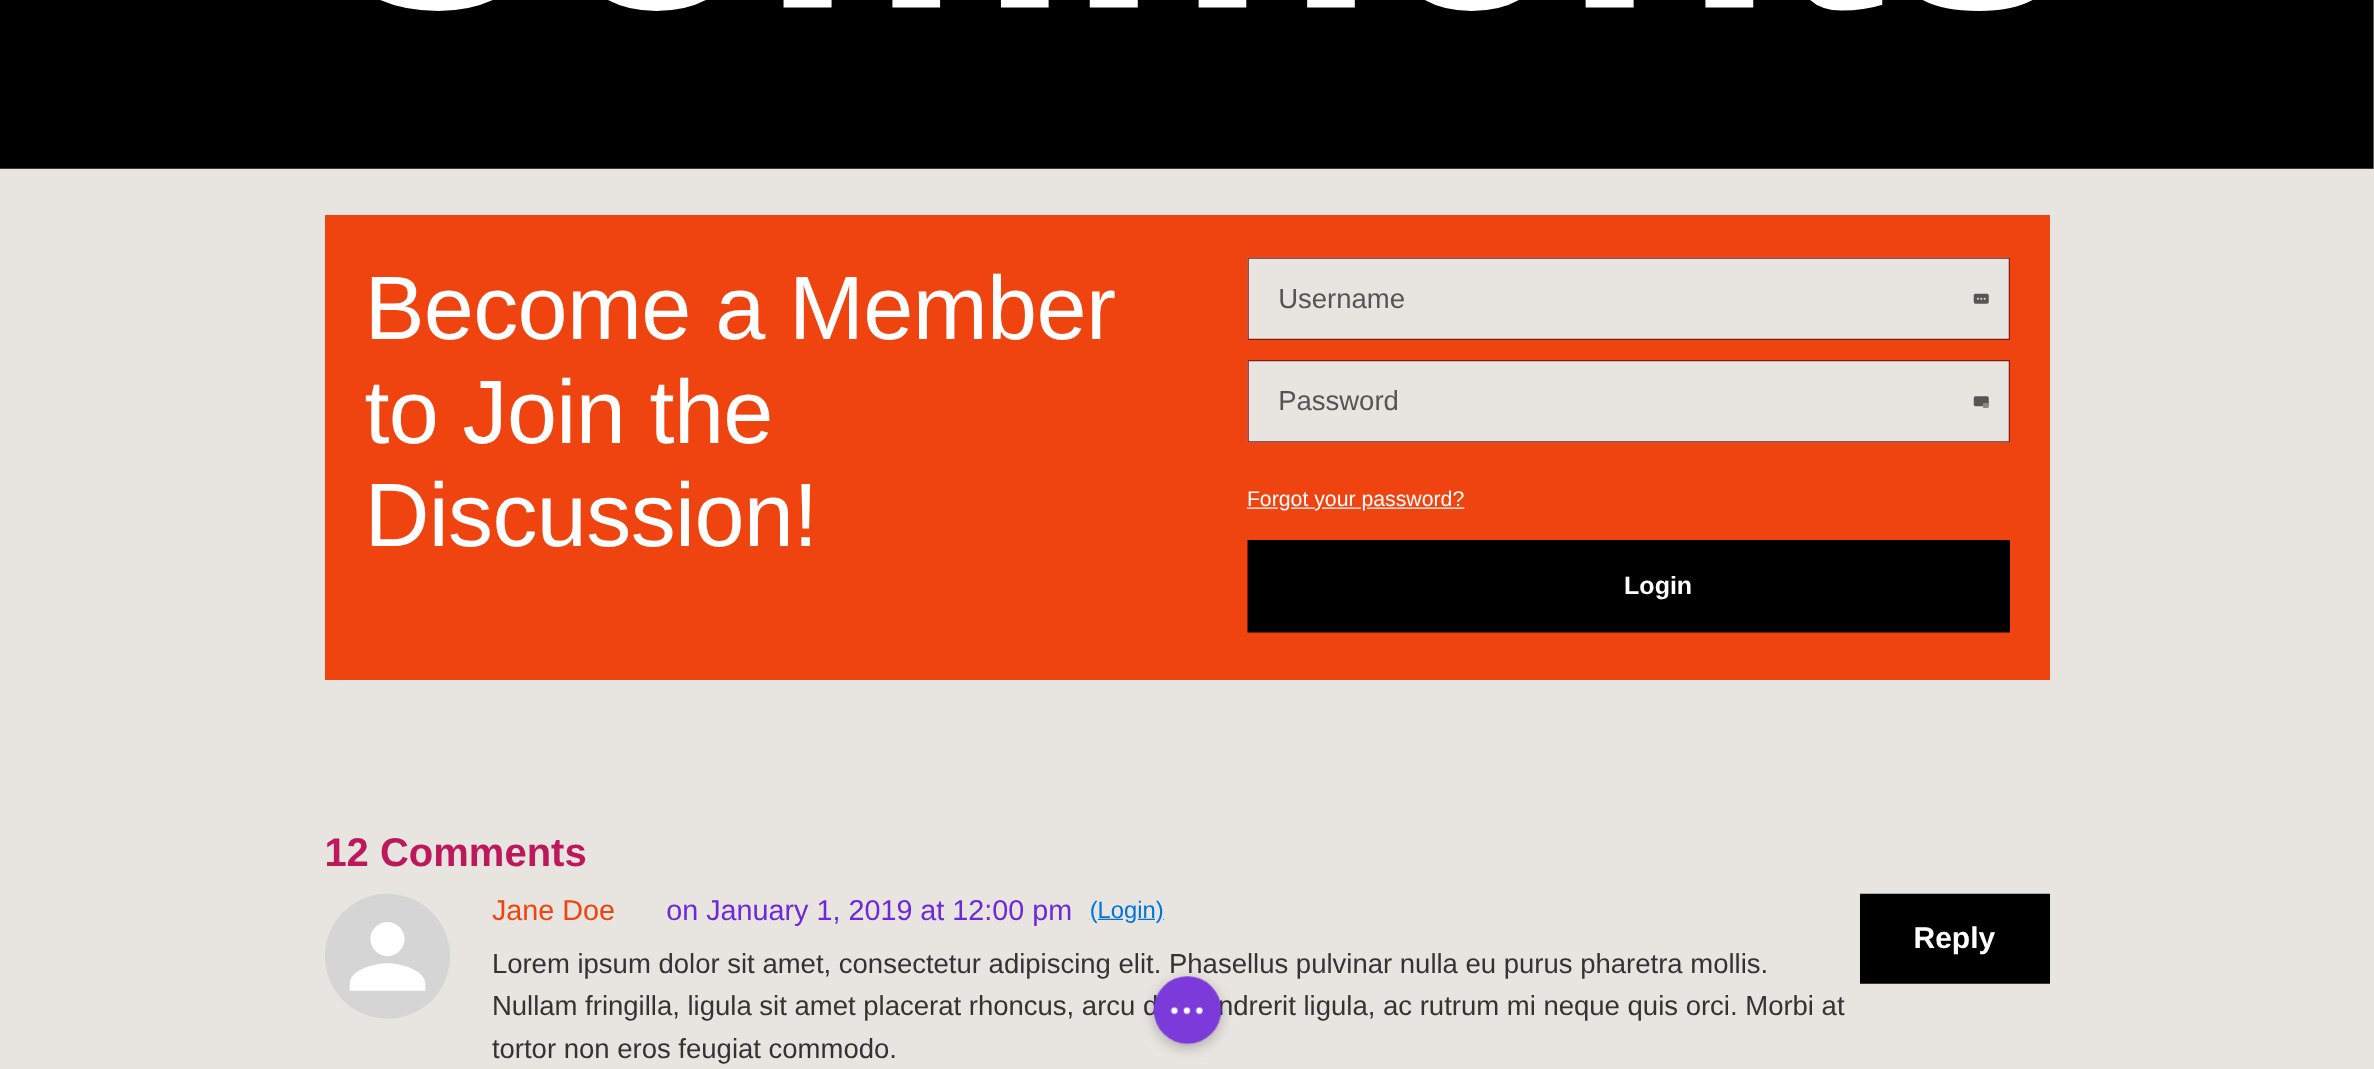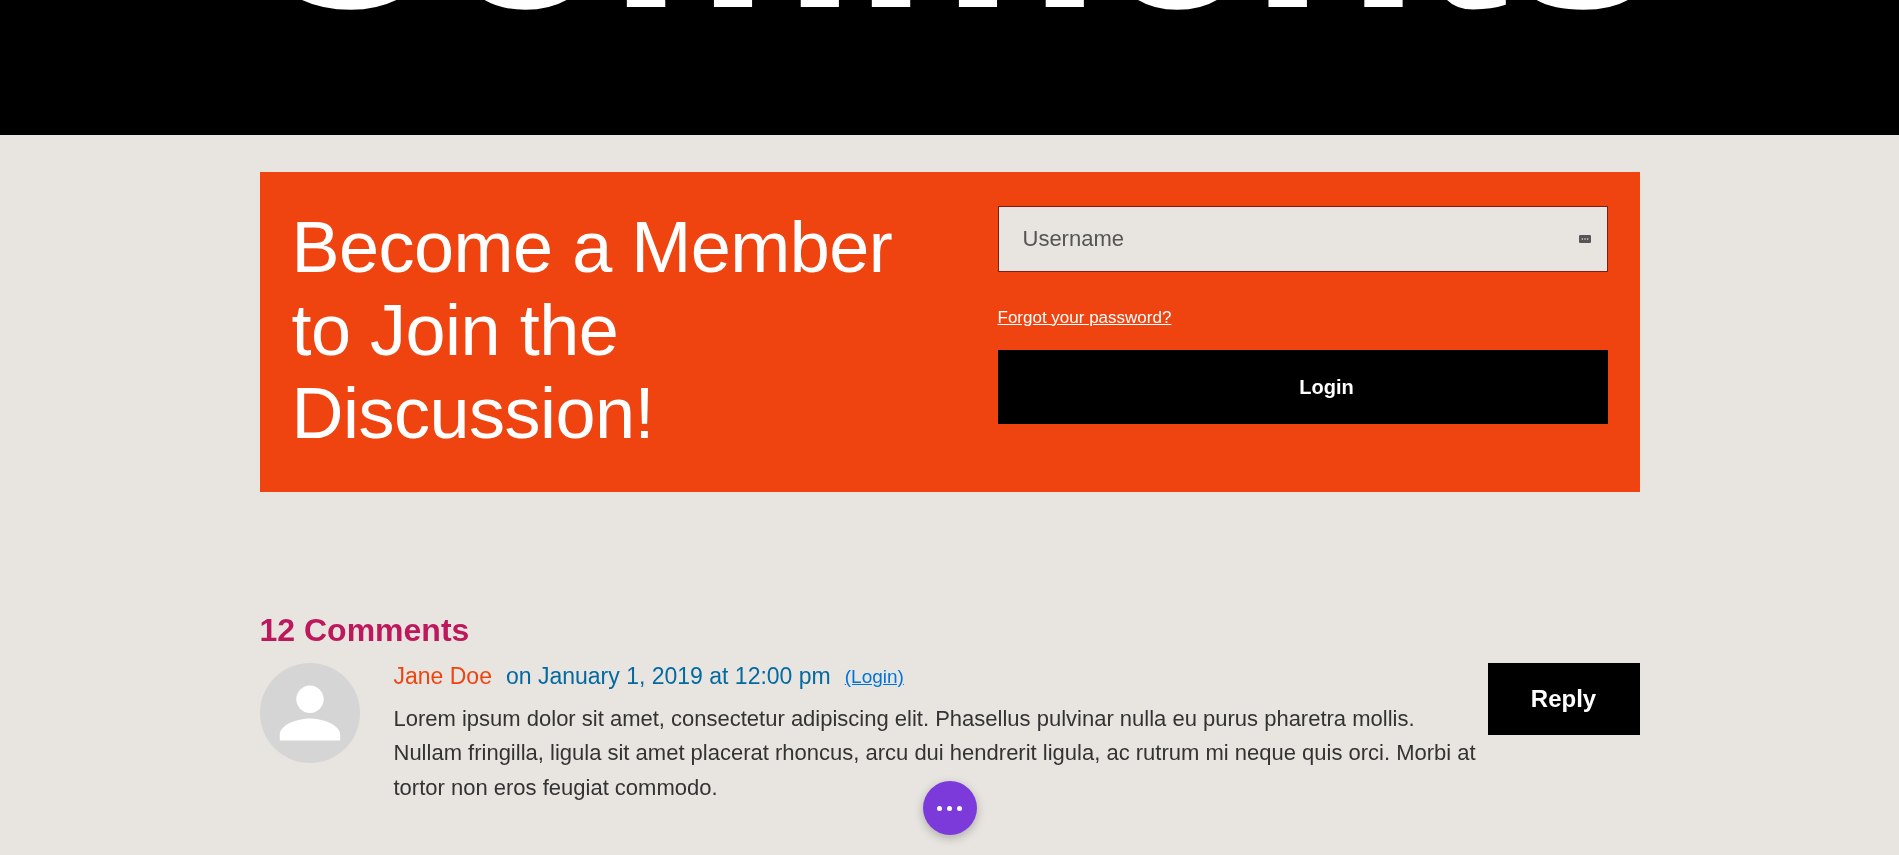--- a/index.html
+++ b/index.html
@@ -131,21 +131,21 @@
     padding-left: 34px;
   }
   .meta-line {
     font-size: 23px;
     display: flex;
     align-items: center;
     flex-wrap: wrap;
     gap: 14px;
   }
   .author { color: #ef4310; }
-  .dateline { color: #0369a1; }
+  .dateline { color: #6d28d9; margin-left: 27px; }
   .edit-link { color: #0074db; font-size: 19px; }
   .comment-text {
     margin-top: 12px;
     font-size: 22px;
     line-height: 1.55;
     color: #333;
     max-width: 1090px;
   }
   .reply-btn {
     width: 152px;
@@ -195,20 +195,29 @@
       <input class="text-input" type="text" placeholder="Username" style="">
       <span class="input-badge">
         <svg viewBox="0 0 24 24" width="16" height="16">
             <rect x="3" y="6" width="18" height="12" rx="2" fill="#555"></rect>
             <circle cx="8" cy="12" r="1.2" fill="#e8e5e0"></circle>
             <circle cx="12" cy="12" r="1.2" fill="#e8e5e0"></circle>
             <circle cx="16" cy="12" r="1.2" fill="#e8e5e0"></circle>
           </svg>
       </span>
     </div>
+    <div class="input-wrap">
+      <input class="text-input" type="password" placeholder="Password" style="">
+      <span class="input-badge">
+        <svg viewBox="0 0 24 24" width="16" height="16">
+            <rect x="3" y="6" width="18" height="12" rx="2" fill="#555"></rect>
+            <rect x="14" y="14" width="7" height="6" rx="1" fill="#888"></rect>
+          </svg>
+      </span>
+    </div>
     <a href="#" class="forgot">Forgot your password?</a>
     <button class="login-btn">Login</button>
   </div>
 </div>
 
 <div class="comments-area">
   <h3 class="comments-heading">12 Comments</h3>
 
   <div class="comment">
     <div class="avatar">

